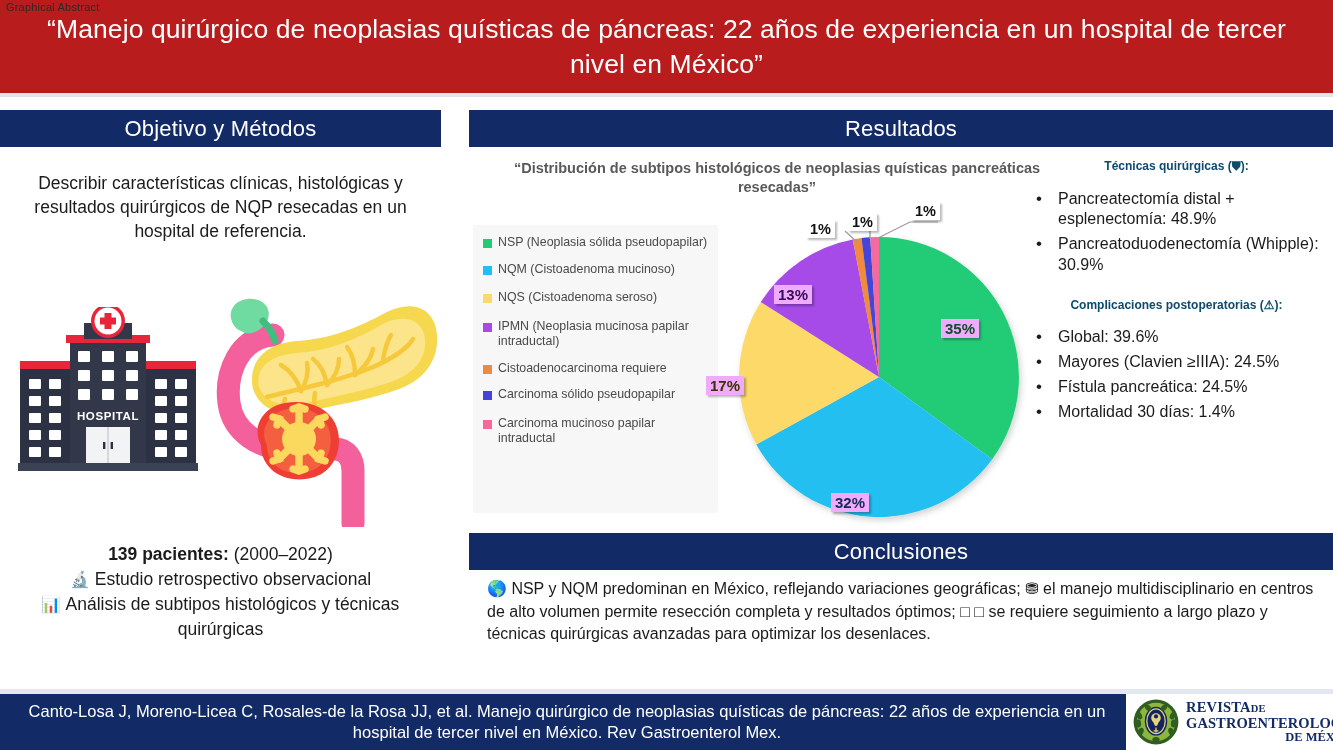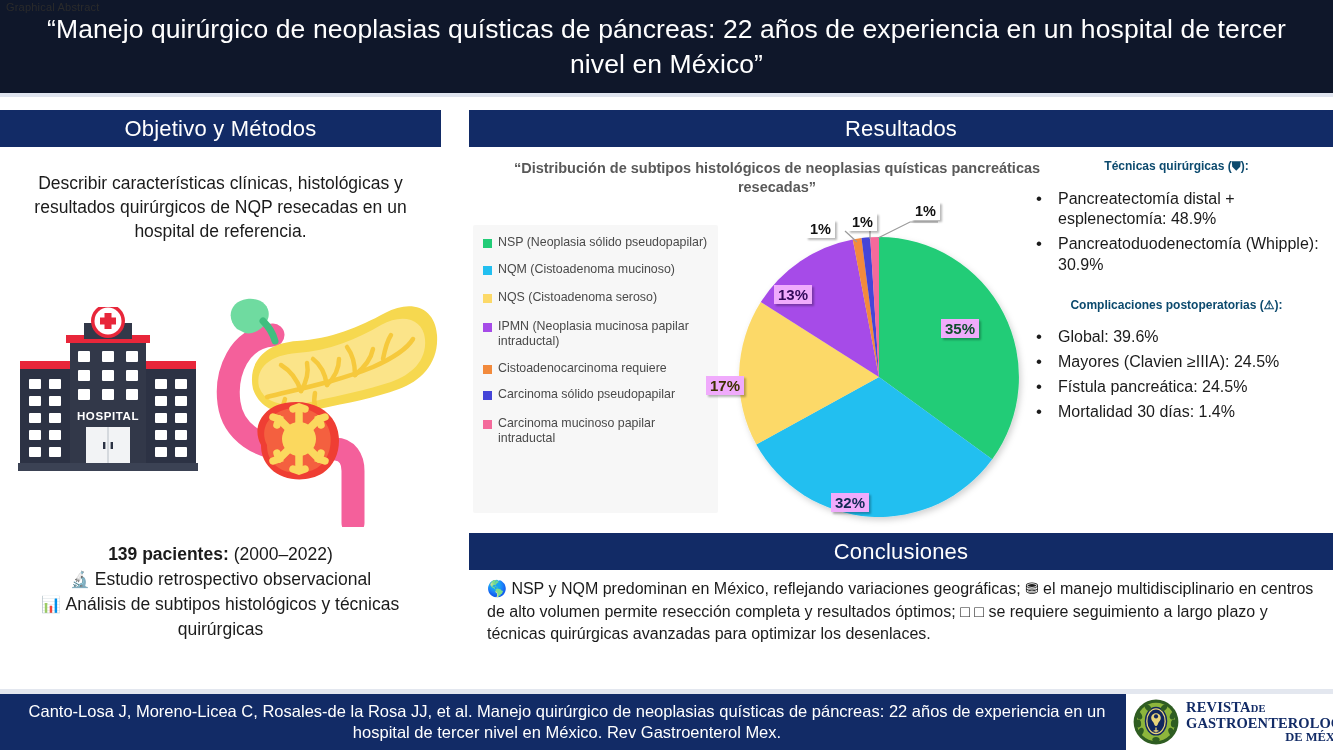--- a/index.html
+++ b/index.html
@@ -7,21 +7,21 @@
     width: 1333px; height: 750px;
     background: #ffffff;
     font-family: "Liberation Sans", sans-serif;
     overflow: hidden;
   }
   .page { position: relative; width: 1333px; height: 750px; background: #ffffff; }
 
   
   .title-bar {
     position: absolute; left: 0; top: 0; width: 1333px; height: 93px;
-    background: #0f172a;
+    background: #b91c1c;
     display: flex; align-items: center; justify-content: center;
   }
   .title-text {
     color: #ffffff; font-size: 26.5px; font-weight: 400;
     text-align: center; line-height: 1.32; width: 1240px;
     letter-spacing: .1px;
   }
   .ga-tag {
     position: absolute; left: 6px; top: 1px;
     font-size: 11px; color: #2b2b2b; font-weight: 400;
@@ -294,21 +294,21 @@
     </div>
   </div>
 
   <div class="results">
 
     <div class="chart-title">“Distribución de subtipos histológicos de neoplasias quísticas pancreáticas resecadas”</div>
 
     <div class="legend">
       <div class="legend-row">
         <span class="swatch" style="background:#22CC77"></span>
-        <span class="legend-label">NSP (Neoplasia sólido pseudopapilar)</span>
+        <span class="legend-label">NSP (Neoplasia sólida pseudopapilar)</span>
       </div>
       <div class="legend-row">
         <span class="swatch" style="background:#22BFF0"></span>
         <span class="legend-label">NQM (Cistoadenoma mucinoso)</span>
       </div>
       <div class="legend-row" style="margin-top:13px">
         <span class="swatch" style="background:#FCD968"></span>
         <span class="legend-label">NQS (Cistoadenoma seroso)</span>
       </div>
       <div class="legend-row" style="margin-top:13px">

